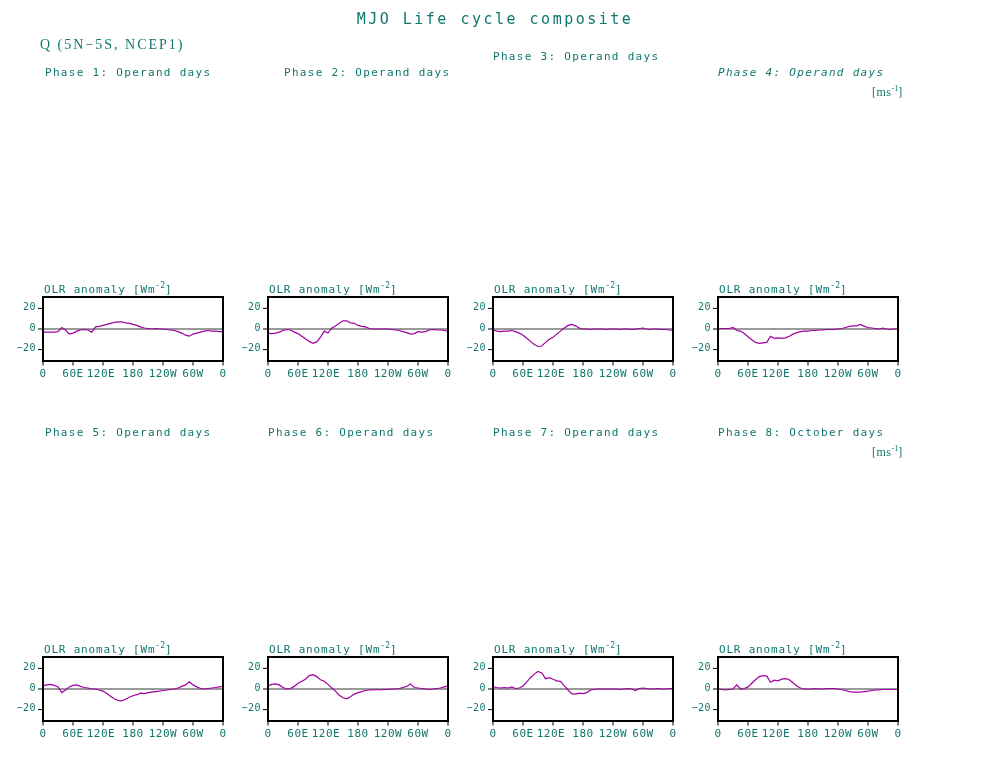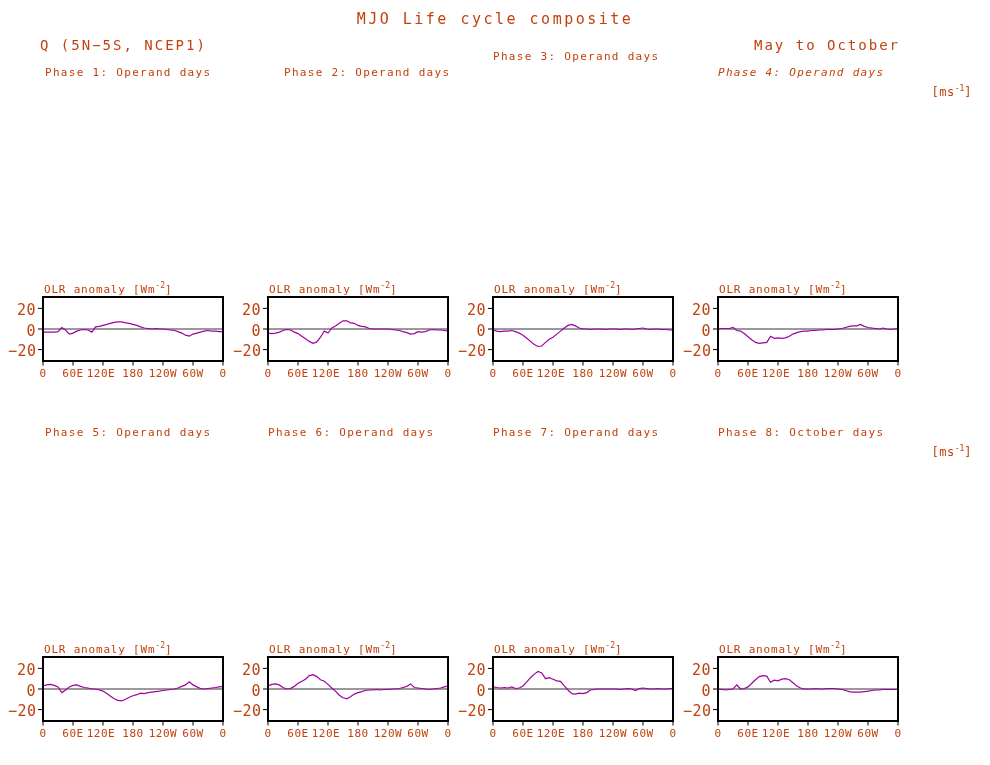--- a/index.html
+++ b/index.html
@@ -1,48 +1,47 @@
 <!DOCTYPE html>
 <html><head>
 <meta charset="utf-8">
 <style>
   html,body{margin:0;padding:0;background:#ffffff;}
   #canvas{
     position:relative;width:990px;height:765px;background:#ffffff;
     font-family:"DejaVu Sans Mono","Liberation Mono",monospace;
-    color:#c2410c;overflow:hidden;border-radius:12px;
+    color:#0f766e;overflow:hidden;border-radius:12px;
   }
   .abs{position:absolute;white-space:nowrap;}
   .main-title{left:0;top:10px;width:990px;text-align:center;font-size:15px;letter-spacing:2.5px;}
-  .sub-left{left:40px;top:37px;font-size:14px;letter-spacing:2px;}
+  .sub-left{left:40px;top:37px;font-size:14px;letter-spacing:2px;font-family:Liberation Serif, serif;}
   .sub-right{left:600px;top:37px;width:300px;text-align:right;font-size:14px;letter-spacing:2px;}
-  .units{width:100px;text-align:right;font-size:12px;letter-spacing:0.5px;}
+  .units{width:100px;text-align:left;font-size:12px;letter-spacing:0.5px;font-family:Liberation Serif, serif;}
   .units.u1{left:872px;top:84px;}
   .units.u2{left:872px;top:444px;}
   .phase-label{font-size:11px;letter-spacing:1.3px;text-align:center;}
   .panel-slot{position:absolute;width:232px;height:102px;}
   .panel-title{position:absolute;left:36px;top:0;font-size:11px;letter-spacing:0.8px;}
   .sup{font-size:8px;vertical-align:super;letter-spacing:0;}
-  .ylab{position:absolute;left:0;width:28px;text-align:right;font-size:15px;letter-spacing:0.5px;}
+  .ylab{position:absolute;left:0;width:28px;text-align:right;font-size:10px;letter-spacing:0.5px;}
   .ylab.y0{top:20px;}
   .ylab.y1{top:41px;}
   .ylab.y2{top:61px;}
   .panel-svg{position:absolute;left:29px;top:14px;}
   .xlab{position:absolute;top:86px;font-size:11px;letter-spacing:0.5px;transform:translateX(-50%);}
   .xl0{left:35px;}.xl1{left:65px;}.xl2{left:93px;text-align:center;}.xl3{left:125px;}
   .xl4{left:155px;}.xl5{left:185px;}.xl6{left:215px;}
 </style>
 </head>
 <body>
 
 <div id="canvas">
 
   <div class="abs main-title">MJO Life cycle composite</div>
   <div class="abs sub-left">Q (5N−5S, NCEP1)</div>
-  <div class="abs sub-right">May to October</div>
 
   <div class="abs units u1"><span>[ms</span><span class="sup">-1</span><span>]</span></div>
   <div class="abs units u2"><span>[ms</span><span class="sup">-1</span><span>]</span></div>
 
   <div class="abs phase-label" style="left:45px;top:66px;">Phase 1: Operand days</div>
   <div class="abs phase-label" style="left:268px;top:66px;margin-left:16px;">Phase 2: Operand days</div>
   <div class="abs phase-label" style="left:493px;top:50px;">Phase 3: Operand days</div>
   <div class="abs phase-label" style="left:718px;top:66px;font-style:italic;">Phase 4: Operand days</div>
 
   <div class="abs phase-label" style="left:45px;top:426px;">Phase 5: Operand days</div>

